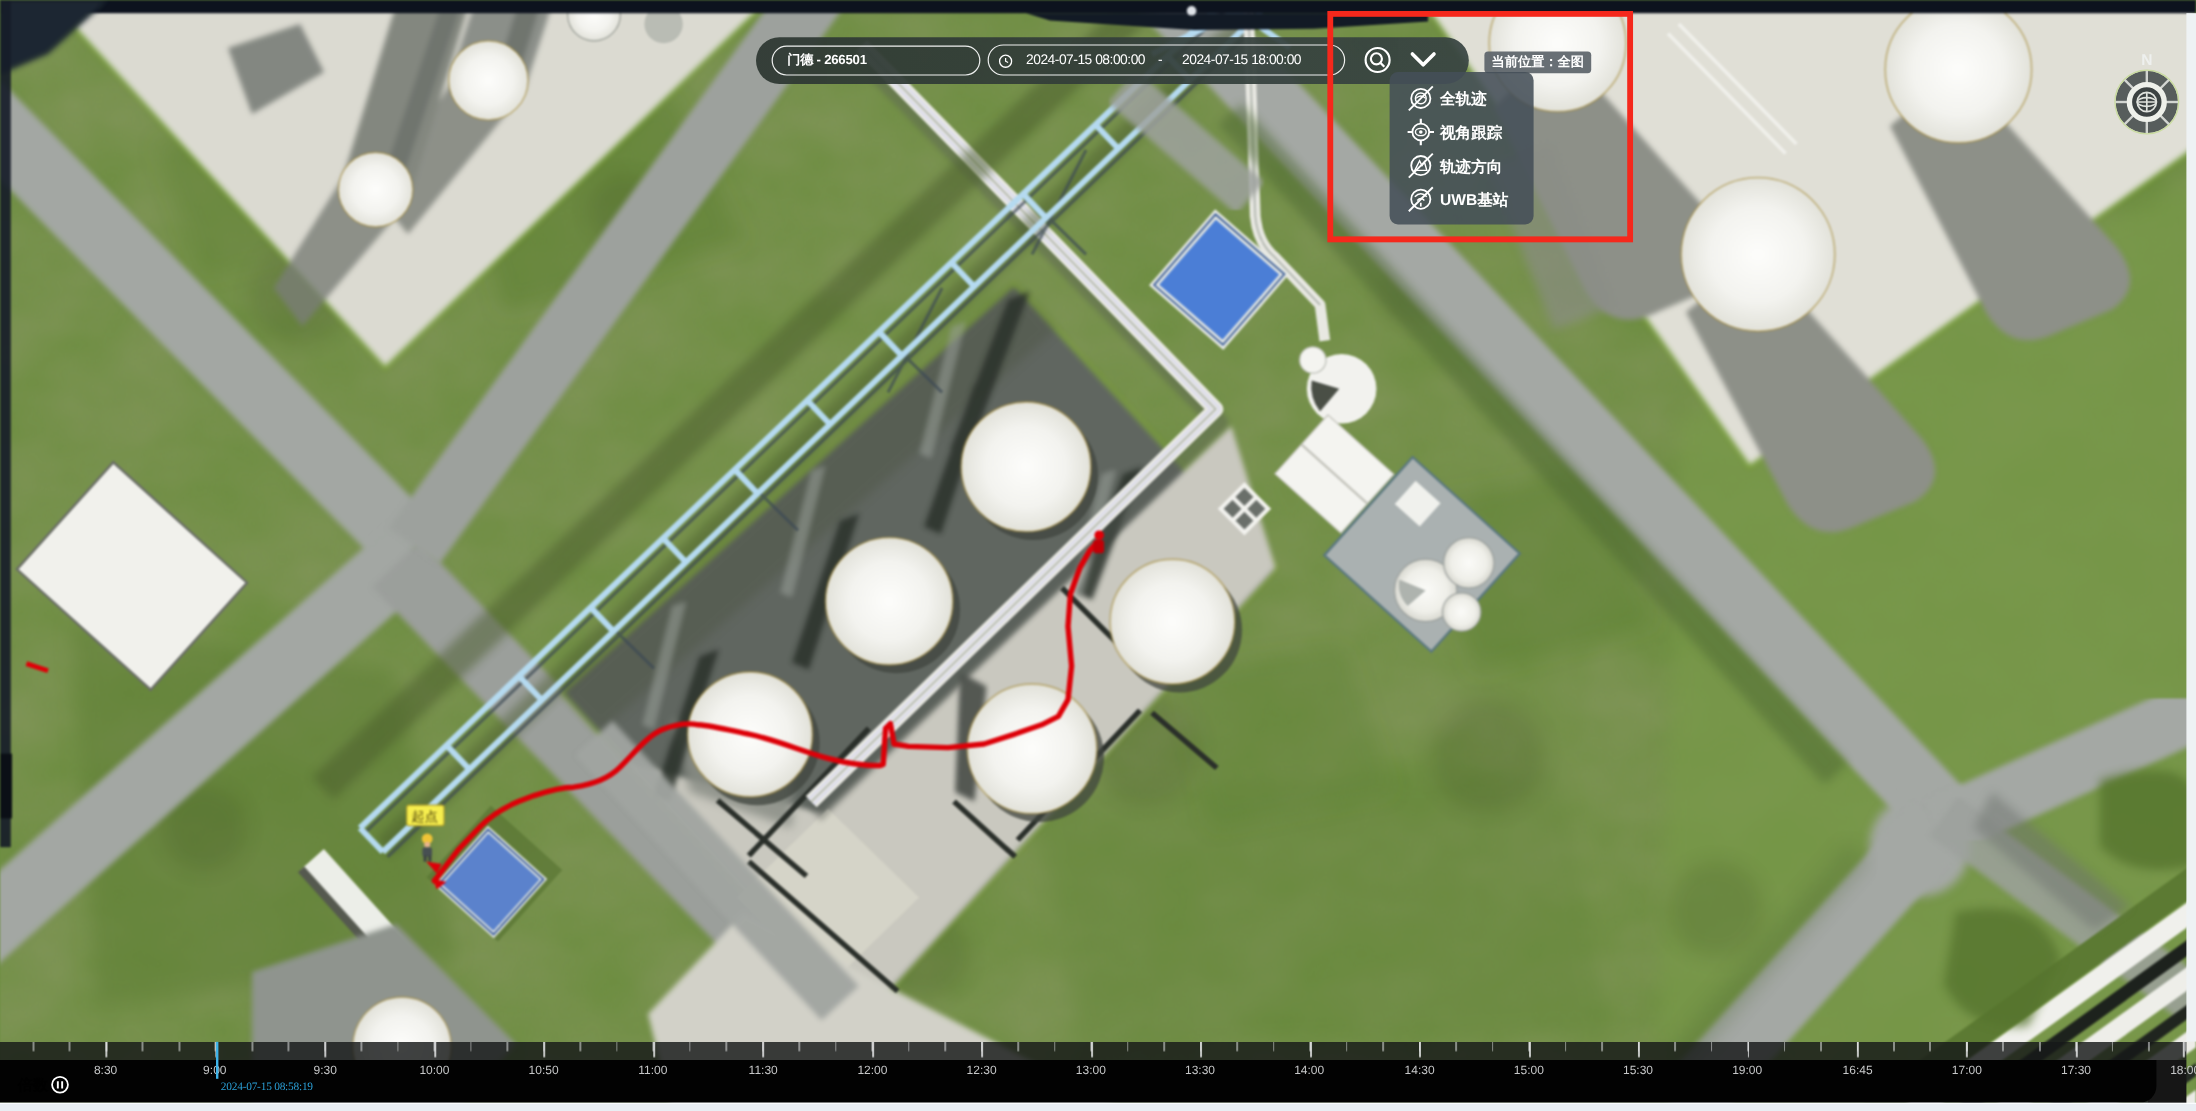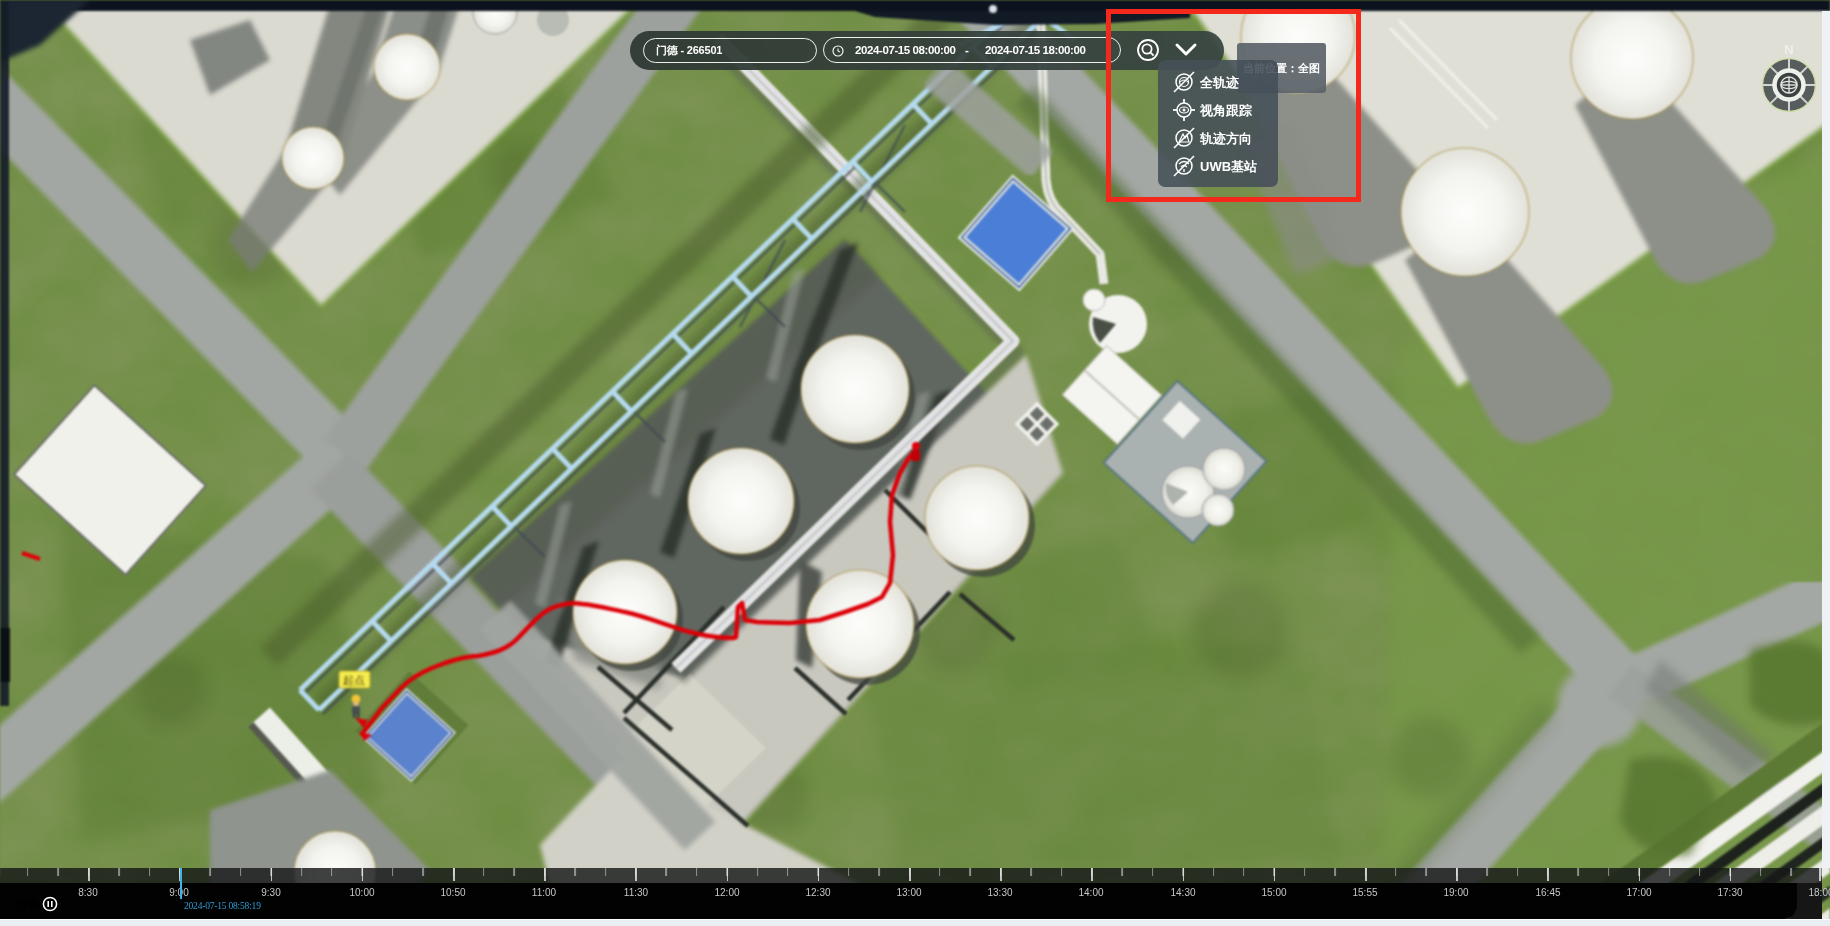--- a/index.html
+++ b/index.html
@@ -331,42 +331,42 @@
 <polygon points="0,0 90,0 40,45 0,62" fill="#1a2530" filter="url(#b2)"></polygon>
 
 <rect x="0" y="0" width="9" height="706" fill="#161c28" opacity="0.92"></rect>
 <rect x="0" y="628" width="10" height="54" fill="#0b0f16"></rect>
 </svg>
 
 <div class="abs" style="left:630px;top:31px;width:594px;height:39px;border-radius:20px;background:linear-gradient(90deg,rgba(47,57,51,0.95),rgba(56,68,66,0.93));"></div>
 
 <div class="abs" style="left:643px;top:38px;width:160px;height:23px;border-radius:13px;border:1.5px solid rgba(255,255,255,0.92);color:#fff;font-size:11px;font-weight:bold;line-height:23px;padding-left:12px;letter-spacing:-0.2px;box-sizing:content-box;">门德 - 266501</div>
 
-<div class="abs" style="left:823px;top:37px;width:296px;height:24px;border-radius:13px;border:1.5px solid rgba(255,255,255,0.92);color:#fff;font-size:11.5px;font-weight:bold;line-height:24px;letter-spacing:-0.4px;">
+<div class="abs" style="left:823px;top:37px;width:296px;height:24px;border-radius:13px;border:1.5px solid rgba(255,255,255,0.92);color:#fff;font-size:11.5px;font-weight:normal;line-height:24px;letter-spacing:-0.4px;">
 <span style="position:absolute;left:31px;top:0">2024-07-15 08:00:00</span>
       <span style="position:absolute;left:141px;top:0">-</span>
       <span style="position:absolute;left:161px;top:0">2024-07-15 18:00:00</span>
     </div>
 
 <svg class="abs" style="left:832px;top:45px" width="12" height="12" viewBox="0 0 16 16">
       <circle cx="8" cy="8" r="6.7" fill="none" stroke="#fff" stroke-width="1.5"></circle>
       <path d="M8,4.5 L8,8 L10.8,9.5" fill="none" stroke="#fff" stroke-width="1.4"></path>
     </svg>
 
 <svg class="abs" style="left:1136px;top:38px" width="24" height="24" viewBox="0 0 24 24">
       <circle cx="12" cy="12" r="10" fill="none" stroke="#fff" stroke-width="1.8"></circle>
       <circle cx="11" cy="11" r="4.6" fill="none" stroke="#fff" stroke-width="1.8"></circle>
       <line x1="14.4" y1="14.4" x2="17.6" y2="17.6" stroke="#fff" stroke-width="1.8"></line>
     </svg>
 
 <svg class="abs" style="left:1172px;top:42px" width="28" height="18" viewBox="0 0 28 18">
       <path d="M5,3 L14,12 L23,3" fill="none" stroke="#fff" stroke-width="3" stroke-linecap="round" stroke-linejoin="round"></path>
     </svg>
 
-<div class="abs" style="left:1237px;top:43px;padding:16px 6px;height:18px;border-radius:3px;background:rgba(93,100,106,0.93);color:#fff;font-size:11px;font-weight:bold;line-height:18px;">当前位置：全图</div>
+<div class="abs" style="left:1237px;top:43px;padding:0 6px;height:18px;border-radius:3px;background:rgba(93,100,106,0.93);color:#fff;font-size:11px;font-weight:bold;line-height:18px;">当前位置：全图</div>
 
 <div class="abs" style="left:1158px;top:60px;width:120px;height:127px;border-radius:7px;background:rgba(68,79,88,0.88);"></div>
 
 <svg class="abs" style="left:1170px;top:68px" width="108" height="28" viewBox="0 0 108 28">
       <g stroke="#fff" fill="none">
         <circle cx="14" cy="14" r="8" stroke-width="1.5"></circle>
         <circle cx="14" cy="14" r="4.5" stroke-width="1.2"></circle>
         <path d="M10,14 q4,-4 8,0" stroke-width="1"></path>
         <line x1="4" y1="24" x2="24" y2="4" stroke-width="1.6"></line>
       </g>
@@ -446,21 +446,21 @@
 <span class="abs" style="left:433px;width:40px;text-align:center">10:50</span>
 <span class="abs" style="left:524px;width:40px;text-align:center">11:00</span>
 <span class="abs" style="left:616px;width:40px;text-align:center">11:30</span>
 <span class="abs" style="left:707px;width:40px;text-align:center">12:00</span>
 <span class="abs" style="left:798px;width:40px;text-align:center">12:30</span>
 <span class="abs" style="left:889px;width:40px;text-align:center">13:00</span>
 <span class="abs" style="left:980px;width:40px;text-align:center">13:30</span>
 <span class="abs" style="left:1071px;width:40px;text-align:center">14:00</span>
 <span class="abs" style="left:1163px;width:40px;text-align:center">14:30</span>
 <span class="abs" style="left:1254px;width:40px;text-align:center">15:00</span>
-<span class="abs" style="left:1345px;width:40px;text-align:center">15:55</span>
+<span class="abs" style="left:1345px;width:40px;text-align:center">15:30</span>
 <span class="abs" style="left:1436px;width:40px;text-align:center">19:00</span>
 <span class="abs" style="left:1528px;width:40px;text-align:center">16:45</span>
 <span class="abs" style="left:1619px;width:40px;text-align:center">17:00</span>
 <span class="abs" style="left:1710px;width:40px;text-align:center">17:30</span>
 <span class="abs" style="left:1801px;width:40px;text-align:center">18:00</span>
 </div>
 
 <div class="abs" style="left:15px;top:896px;color:#000000;font-size:12.5px;font-weight:bold;">倍数</div>
 
 <svg class="abs" style="left:42px;top:896px" width="16" height="16" viewBox="0 0 16 16">

